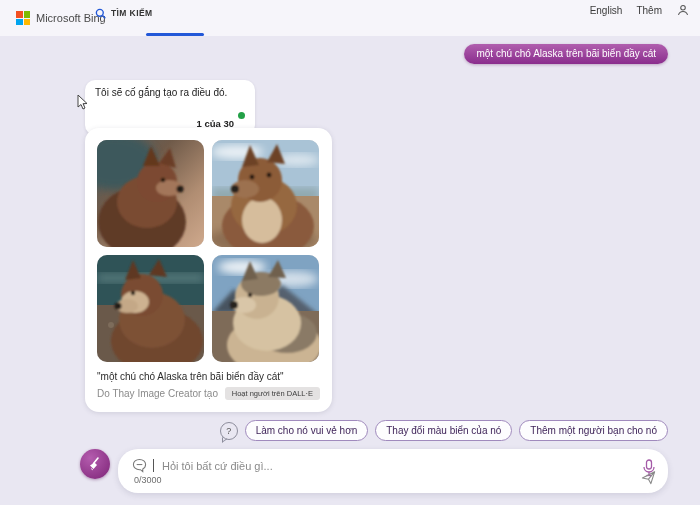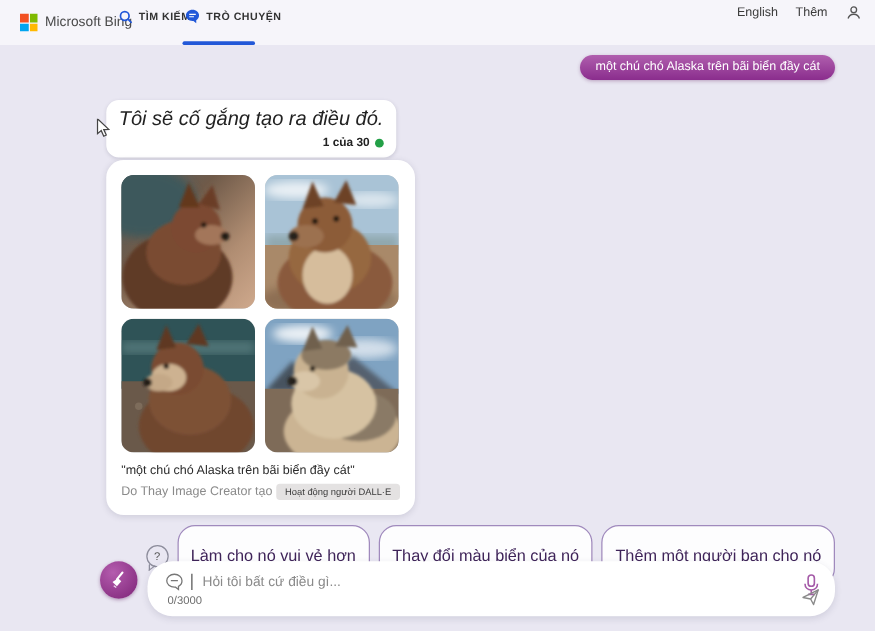--- a/index.html
+++ b/index.html
@@ -20,23 +20,23 @@
   .tab-chat{left:148px;}
   .tab-underline{position:absolute;left:146px;top:33px;width:58px;height:3px;background:#2258d8;border-radius:2px;}
   .hdr-right{position:absolute;right:10px;top:0;height:20px;display:flex;align-items:center;gap:14px;}
   .hdr-link{font-size:10px;color:#3b3b3b;cursor:pointer;}
 
   
   .user-bubble{position:absolute;right:32px;top:44px;padding:4px 12px 5px;border-radius:13px;
     background:linear-gradient(180deg,#b05fae 0%,#8a2d8d 100%);color:#fff;font-size:10px;box-shadow:0 1px 3px rgba(90,20,90,.3);text-align:center;}
   .bot-bubble{position:absolute;left:85px;top:80px;background:#fff;border-radius:10px;padding:7px 10px 6px;
     box-shadow:0 1px 3px rgba(60,60,90,.15);min-width:150px;}
-  .bot-text{font-size:16px;color:#222;font-style:italic;}
+  .bot-text{font-size:10px;color:#222;}
   .bot-meta{display:flex;justify-content:flex-end;align-items:center;gap:4px;margin-top:4px;}
-  .bot-counter{font-size:9.5px;font-weight:bold;color:#222;}
+  .bot-counter{font-size:9.5px;font-weight:bold;color:#222;margin-top:16px;}
   .green-dot{width:7px;height:7px;border-radius:50%;background:#23a047;}
 
   .cursor-arrow{position:absolute;left:77px;top:95px;width:11px;height:15px;}
 
   
   .card{position:absolute;left:85px;top:128px;width:247px;background:#fff;border-radius:14px;
     box-shadow:0 1px 5px rgba(60,60,90,.15);padding:12px;box-sizing:border-box;}
   .img-grid{display:grid;grid-template-columns:107px 107px;grid-template-rows:107px 107px;gap:8px;}
   .gen-img{width:107px;height:107px;border-radius:10px;overflow:hidden;cursor:pointer;background:#ccc;}
   .gen-img svg{display:block;}
@@ -44,21 +44,21 @@
   .card-footer{margin-top:5px;display:flex;justify-content:space-between;align-items:center;}
   .card-attrib{font-size:10px;color:#8a8a8a;}
   .card-badge{font-size:7.5px;color:#3b3b3b;background:#e4e2e2;border-radius:3px;padding:2px 7px;white-space:nowrap;}
 
   
   .sugg-row{position:absolute;right:32px;top:420px;display:flex;align-items:center;gap:7px;}
   .help-icon{width:16px;height:16px;border:1px solid #8d8d9c;border-radius:50%;display:flex;align-items:center;justify-content:center;
     font-size:9px;color:#555;background:transparent;cursor:pointer;position:relative;}
   .help-icon:after{content:"";position:absolute;left:1px;bottom:-2px;width:4px;height:4px;background:transparent;
     border-left:1px solid #8d8d9c;border-bottom:1px solid #8d8d9c;transform:skewY(-35deg);}
-  .chip{border:1px solid #a08abd;border-radius:14px;padding:16px 10px;font-size:13px;color:#3f2459;
+  .chip{border:1px solid #a08abd;border-radius:14px;padding:4px 10px;font-size:10px;color:#3f2459;
     background:rgba(255,255,255,.9);cursor:pointer;white-space:nowrap;}
 
   
   .broom-btn{position:absolute;left:80px;top:449px;width:30px;height:30px;border-radius:50%;
     background:radial-gradient(circle at 35% 30%,#b45cae,#7d2477);box-shadow:0 1px 3px rgba(90,20,90,.4);
     display:flex;align-items:center;justify-content:center;cursor:pointer;}
   .input-box{position:absolute;left:118px;top:449px;width:550px;height:44px;background:#fff;border-radius:20px;
     box-shadow:0 2px 6px rgba(60,60,90,.14);box-sizing:border-box;}
   .input-row{position:absolute;left:14px;top:9px;right:40px;display:flex;align-items:center;gap:6px;}
   .text-input{border:none;outline:none;font-size:11px;color:#333;flex:1;background:transparent;
@@ -83,28 +83,20 @@
           <span></span>
         </div>
       <span class="brand-label">Microsoft Bing</span>
     </div>
     <div class="tab tab-search">
       <svg width="11" height="11" viewBox="0 0 16 16">
         <circle cx="7" cy="7" r="5" fill="none" stroke="#2258d8" stroke-width="2"></circle>
         <line x1="11" y1="11" x2="15" y2="15" stroke="#2258d8" stroke-width="2"></line>
       </svg>
       <span>TÌM KIẾM</span>
-    </div>
-    <div class="tab tab-chat">
-      <svg width="12" height="12" viewBox="0 0 16 16">
-        <path d="M8 1 C4 1 1 3.7 1 7 C1 10.3 4 13 8 13 L9 13 L12 15.5 L12 12.3 C14 11.2 15 9.2 15 7 C15 3.7 12 1 8 1 Z" fill="#2258d8"></path>
-        <line x1="4.5" y1="6" x2="11.5" y2="6" stroke="#fff" stroke-width="1.2"></line>
-        <line x1="4.5" y1="8.5" x2="9.5" y2="8.5" stroke="#fff" stroke-width="1.2"></line>
-      </svg>
-      <span>TRÒ CHUYỆN</span>
     </div>
     <div class="tab-underline"></div>
     <div class="hdr-right">
       <span class="hdr-link">English</span>
       <span class="hdr-link">Thêm</span>
       <svg width="14" height="14" viewBox="0 0 16 16" style="cursor:pointer;">
         <circle cx="8" cy="5.5" r="2.6" fill="none" stroke="#555" stroke-width="1.2"></circle>
         <path d="M2.8 13.5 C3.6 10.8 5.6 9.6 8 9.6 C10.4 9.6 12.4 10.8 13.2 13.5" fill="none" stroke="#555" stroke-width="1.2"></path>
       </svg>
     </div>
@@ -250,21 +242,21 @@
             <circle cx="22" cy="50" r="4" fill="#26201b"></circle>
             <circle cx="38" cy="40" r="2.2" fill="#1d150f"></circle>
           </g>
         </svg>
       </div>
     </div>
 
     <div class="card-caption">"một chú chó Alaska trên bãi biển đầy cát"</div>
     <div class="card-footer">
       <span class="card-attrib">Do Thay Image Creator tạo</span>
-      <span class="card-badge">Hoạt động người DALL·E</span>
+      <span class="card-badge">Hoạt người trên DALL·E</span>
     </div>
   </div>
 
   <div class="sugg-row">
     <div class="help-icon">?</div>
     <div class="chip">Làm cho nó vui vẻ hơn</div>
     <div class="chip">Thay đổi màu biển của nó</div>
     <div class="chip">Thêm một người bạn cho nó</div>
   </div>
 

